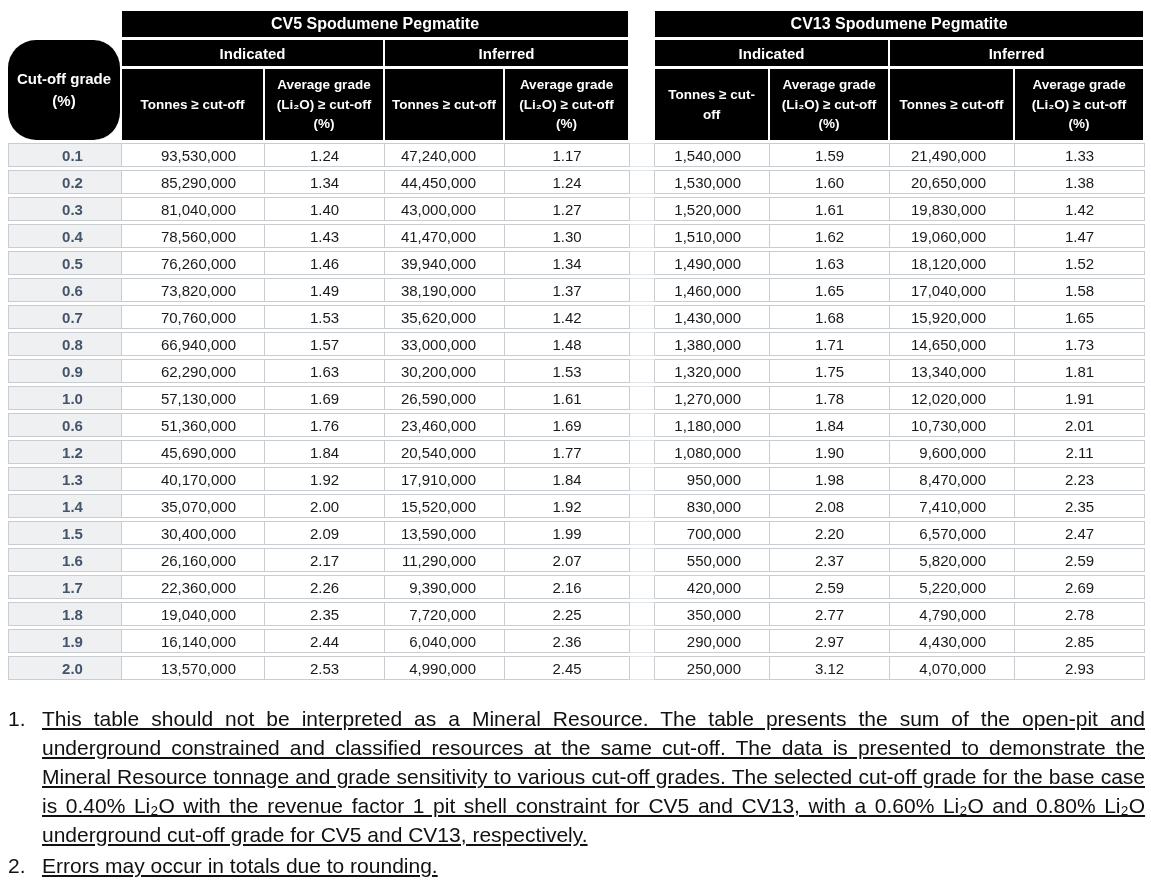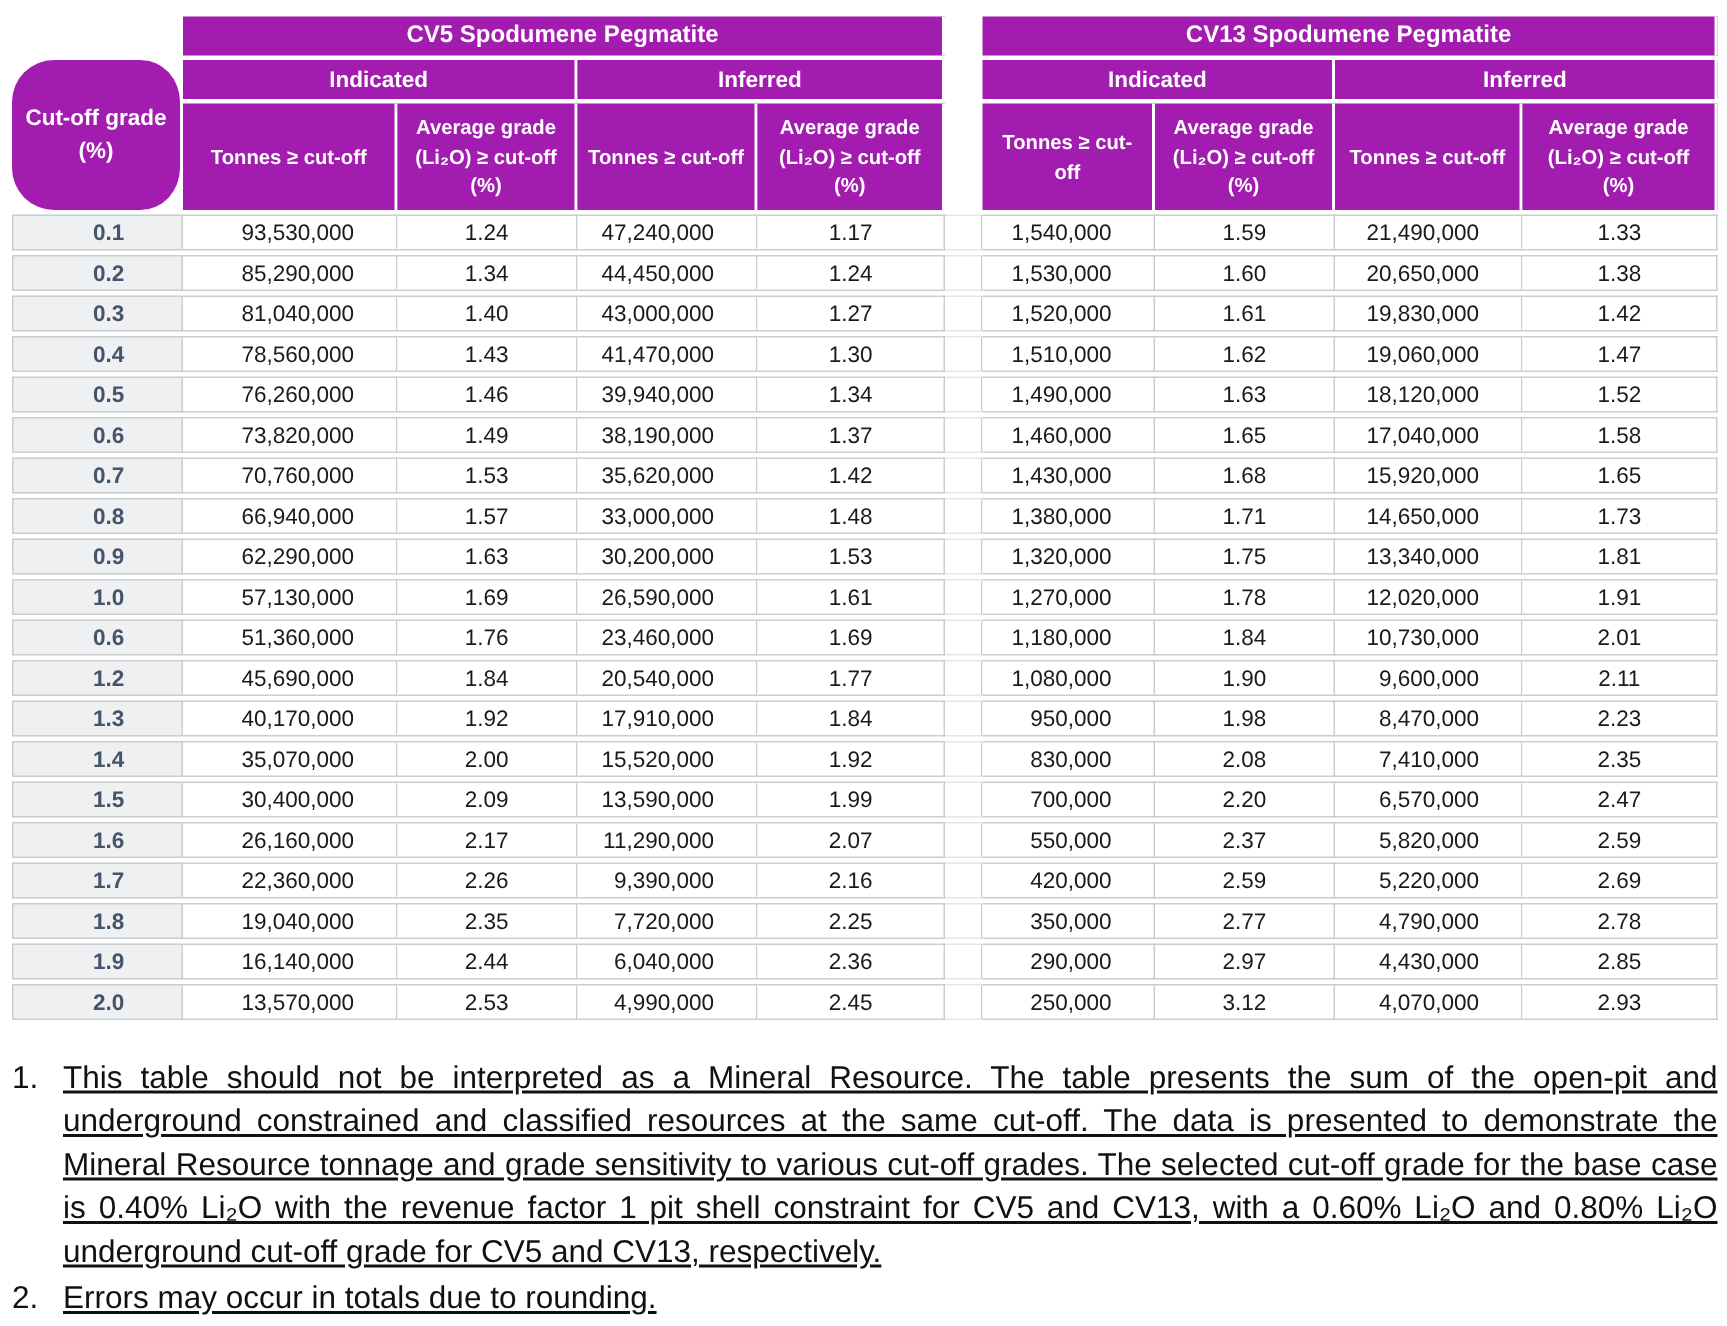--- a/index.html
+++ b/index.html
@@ -23,21 +23,21 @@
     width: 1137px;
   }
   .grade-table th, .grade-table td {
     box-sizing: border-box;
     overflow: hidden;
     padding: 0;
   }
 
   
   .grade-table thead th {
-    background: #a21caf;
+    background: #000000;
     color: #ffffff;
     font-weight: bold;
     vertical-align: middle;
     text-align: center;
     border-right: 2px solid #ffffff;
   }
   th.title   { font-size: 16px; height: 26px; }
   th.cls     { font-size: 15px; height: 26px; }
   th.colhead { font-size: 13.5px; height: 71px; white-space: pre-line; line-height: 1.45; padding: 0 2px; }
   th.colhead.wrap { white-space: normal; padding: 0 11px; }

